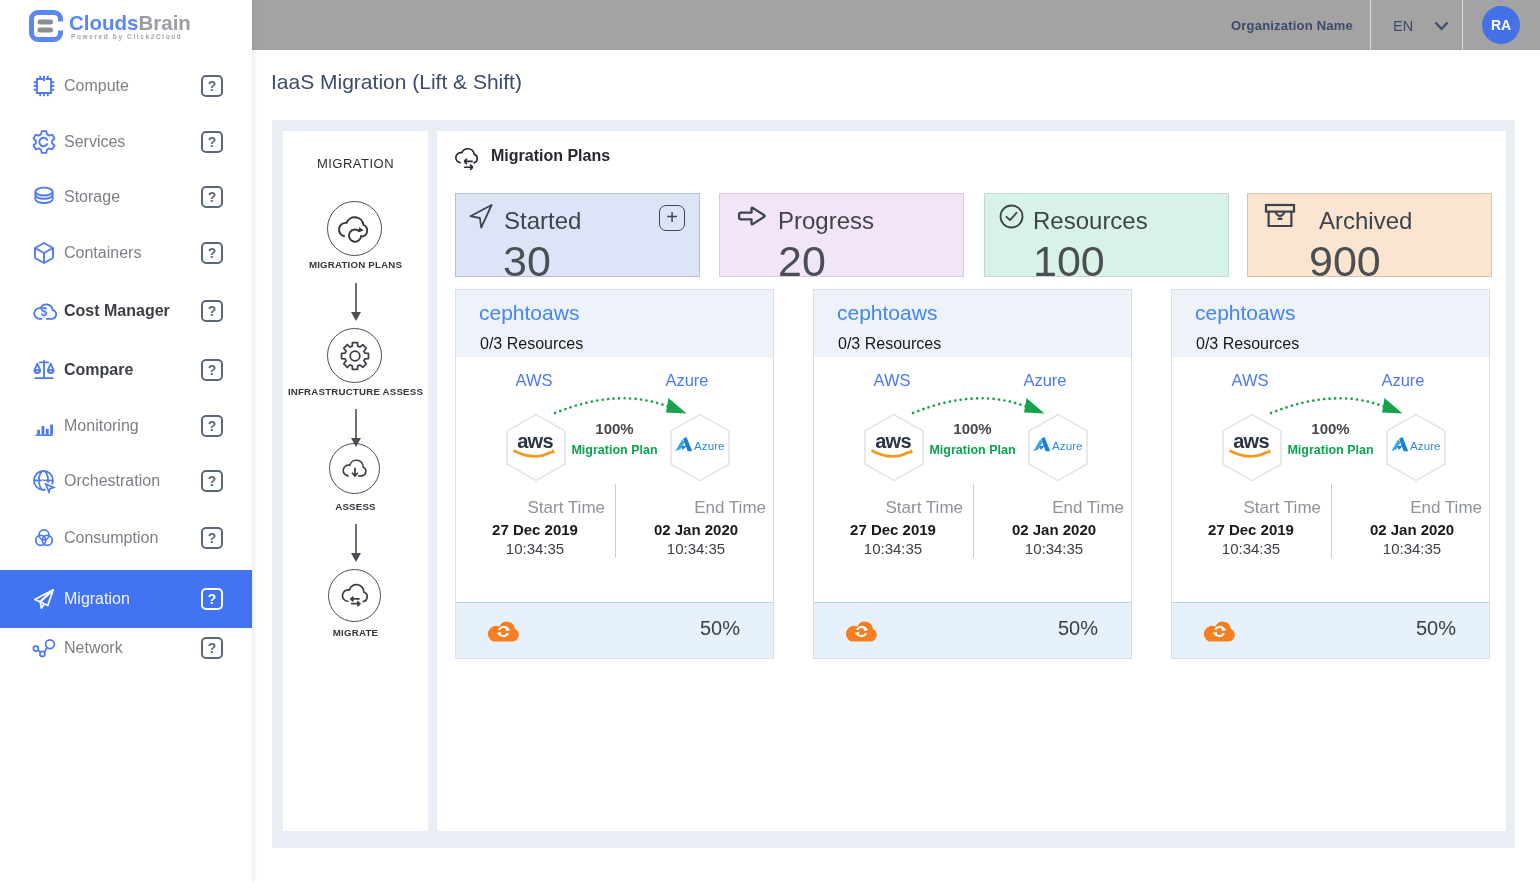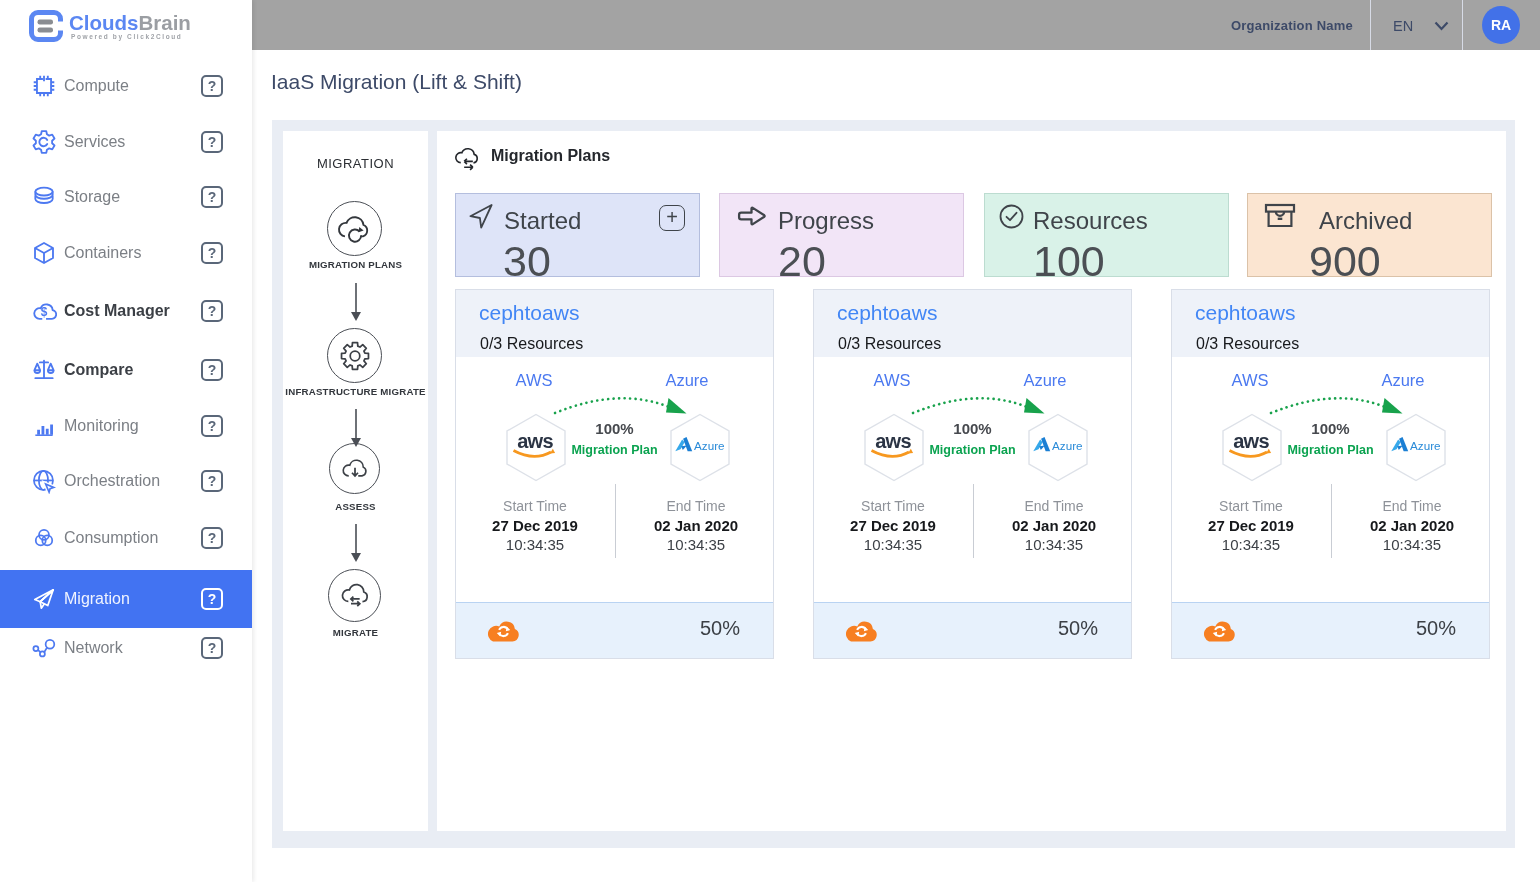--- a/index.html
+++ b/index.html
@@ -52,21 +52,21 @@
   .plan { position:absolute; top:289px; width:319px; height:370px; background:#fff; border:1px solid #d9dee8; }
   .plan .phead { position:absolute; left:0; top:0; right:0; height:67px; background:#eef2f9; }
   .plan .pname { position:absolute; left:23px; top:11px; font-size:21px; color:#4286f5; }
   .plan .pres { position:absolute; left:24px; top:45px; font-size:16px; color:#17191c; }
   .plan .clabel { position:absolute; width:100px; text-align:center; font-size:16.5px; color:#4b79f0; }
   .plan .hexwrap { position:absolute; top:122px; width:64px; height:70px; }
   .plan .pct { position:absolute; top:130px; left:0; right:0; text-align:center; font-size:15px; font-weight:700; color:#46494e; }
   .plan .mplan { position:absolute; top:153px; left:0; right:0; text-align:center; font-size:12.5px; font-weight:700; color:#0ba350; }
   .plan .times { position:absolute; left:0; top:277px; right:0; height:0; }
   .plan .tcol { position:absolute; top:-69px; width:140px; text-align:center; }
-  .plan .tlabel { font-size:14px; color:#8e9299; }
+  .plan .tlabel { font-size:17px; color:#8e9299;text-align:right; }
   .plan .tdate { font-size:15px; font-weight:700; color:#17191c; margin-top:3px; }
   .plan .ttime { font-size:15px; color:#3c4046; margin-top:2px; }
   .plan .tdiv { position:absolute; left:159px; top:-83px; width:1px; height:74px; background:#c9cdd4; }
   .plan .pfoot { position:absolute; left:0; bottom:0; right:0; height:56px; background:#e7f1fc; border-top:1px solid #b9d3f2; }
   .plan .fpct { position:absolute; right:33px; top:14px; font-size:20px; color:#3c4046; }
   .plan .fcloud { position:absolute; left:30px; top:15px; width:34px; height:24px; }
 </style>
 </head>
 <body>
 
@@ -210,21 +210,21 @@
     <path d="M7 2 V36"></path>
       <path d="M2 31 L7 40 L12 31" fill="#4a4e55" stroke="none"></path>
   </svg>
 
   <div class="stepcircle" style="position:absolute; left:44px; top:197px;">
     <svg width="32" height="32" viewBox="0 0 24 24" fill="none" stroke="#3c4046" stroke-width="1.3" stroke-linejoin="round">
       <path d="M9.9 4.6 L10.1 1.9 L13.9 1.9 L14.1 4.6 L15.7 5.3 L17.8 3.5 L20.5 6.2 L18.7 8.3 L19.4 9.9 L22.1 10.1 L22.1 13.9 L19.4 14.1 L18.7 15.7 L20.5 17.8 L17.8 20.5 L15.7 18.7 L14.1 19.4 L13.9 22.1 L10.1 22.1 L9.9 19.4 L8.3 18.7 L6.2 20.5 L3.5 17.8 L5.3 15.7 L4.6 14.1 L1.9 13.9 L1.9 10.1 L4.6 9.9 L5.3 8.3 L3.5 6.2 L6.2 3.5 L8.3 5.3 Z"></path>
       <circle cx="12" cy="12" r="3.6"></circle>
     </svg>
   </div>
-  <div class="steplabel" style="position:absolute; top:255px; left:0; right:0;">INFRASTRUCTURE MIGRATE</div>
+  <div class="steplabel" style="position:absolute; top:255px; left:0; right:0;">INFRASTRUCTURE ASSESS</div>
 
   <svg style="position:absolute; left:66px; top:276px;" width="14" height="44" viewBox="0 0 14 44" fill="none" stroke="#4a4e55" stroke-width="1.6">
     <path d="M7 2 V36"></path>
       <path d="M2 31 L7 40 L12 31" fill="#4a4e55" stroke="none"></path>
   </svg>
 
   <div class="stepcircle" style="position:absolute; left:46px; top:312px; width:51px; height:51px;">
     <svg width="30" height="30" viewBox="0 0 24 24" fill="none" stroke="#3c4046" stroke-width="1.3">
       <path d="M7 17.5 a4.3 4.3 0 1 1 .8 -8.5 a5.5 5.5 0 0 1 10.8 1.5 a3.7 3.7 0 0 1 -1 7 h-3"></path>
       <path d="M12 11 v6.2 M9.6 15 l2.4 2.6 l2.4 -2.6" stroke-width="1.4"></path>

